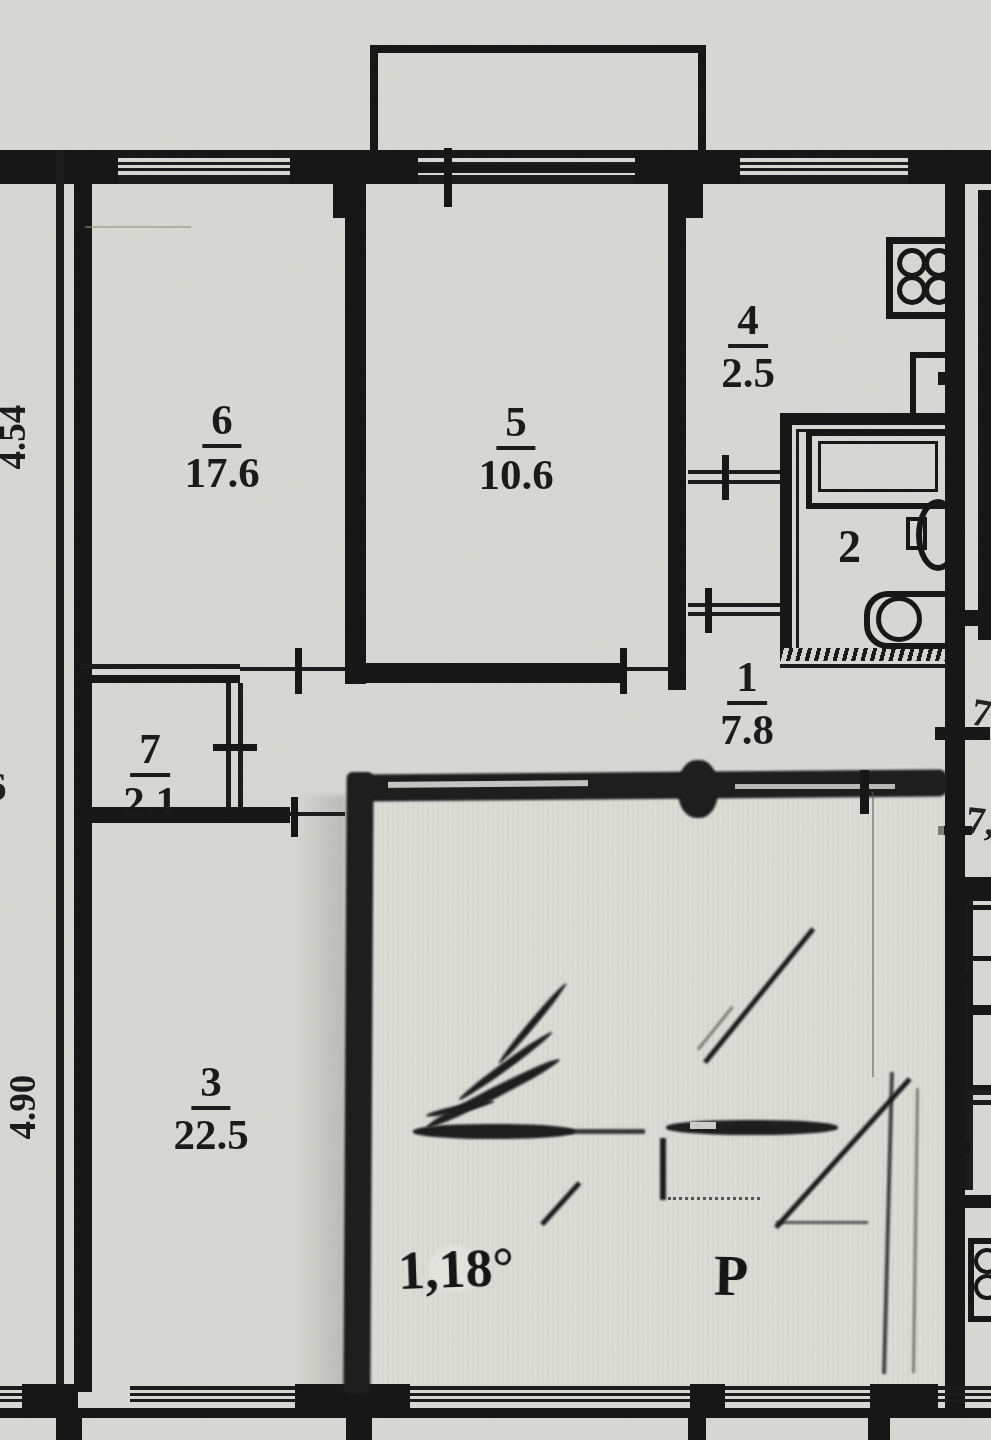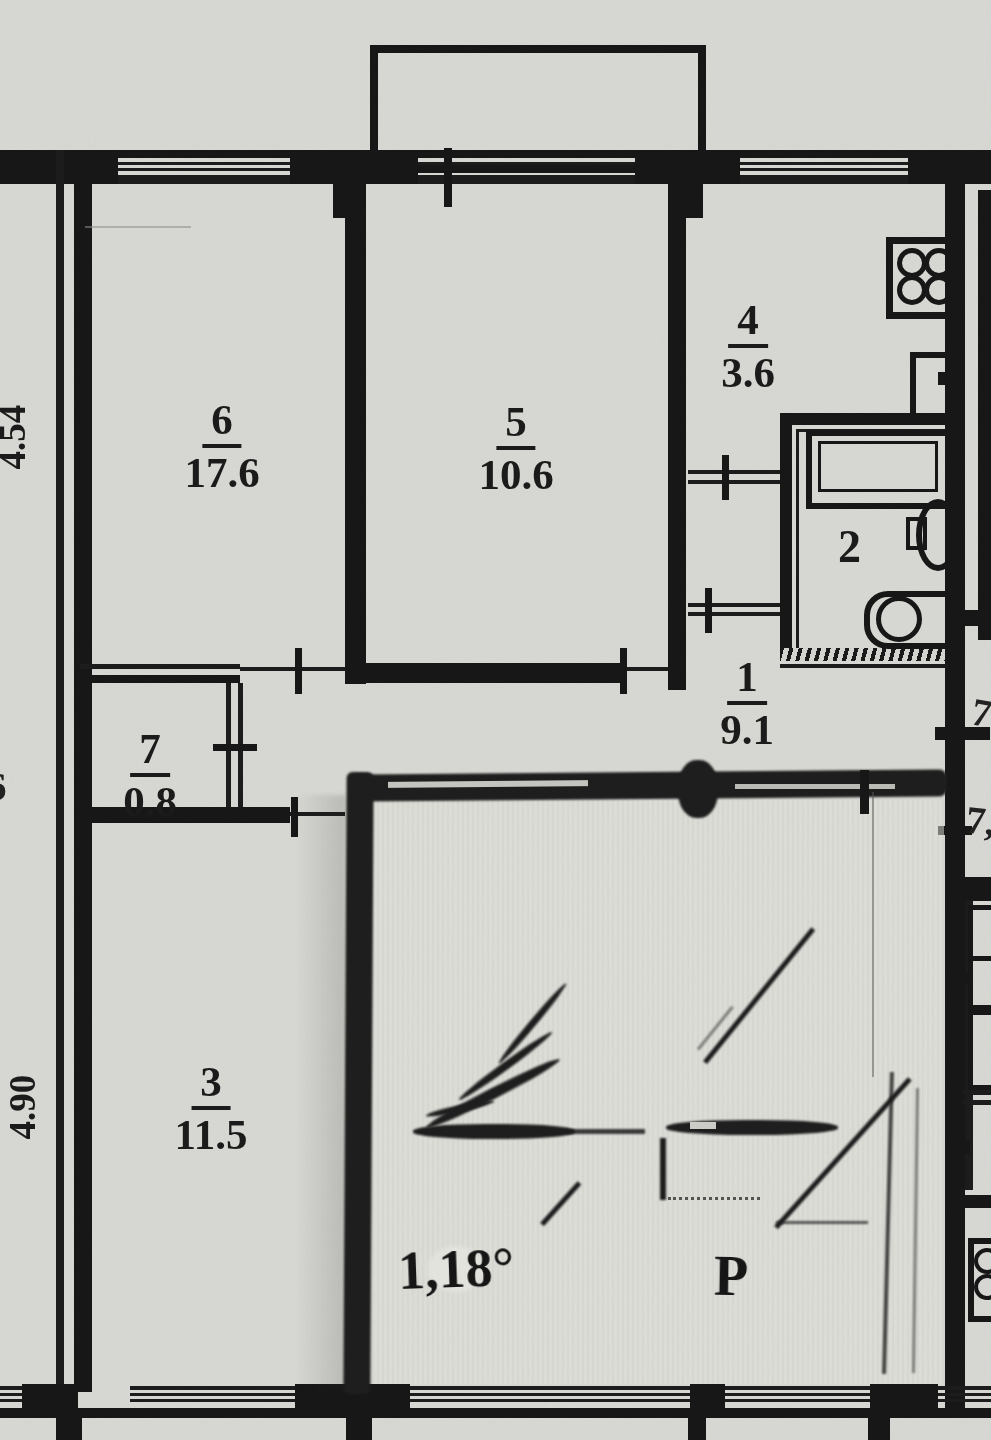--- a/index.html
+++ b/index.html
@@ -186,34 +186,34 @@
   <div class="lbl" style="left:222px;top:398px">
     <div class="n">6</div>
     <div class="a">17.6</div>
   </div>
   <div class="lbl" style="left:516px;top:400px">
     <div class="n">5</div>
     <div class="a">10.6</div>
   </div>
   <div class="lbl" style="left:748px;top:298px">
     <div class="n">4</div>
-    <div class="a">3.6</div>
+    <div class="a">2.5</div>
   </div>
   <div class="plain" style="left:838px;top:520px">2</div>
   <div class="lbl" style="left:747px;top:655px">
     <div class="n">1</div>
-    <div class="a">9.1</div>
+    <div class="a">7.8</div>
   </div>
   <div class="lbl" style="left:150px;top:727px">
     <div class="n">7</div>
-    <div class="a">0.8</div>
+    <div class="a">2.1</div>
   </div>
   <div class="lbl" style="left:211px;top:1060px">
     <div class="n">3</div>
-    <div class="a">11.5</div>
+    <div class="a">22.5</div>
   </div>
 
   <div class="dim" style="left:-20px;top:402px;width:92px;height:70px">4.54</div>
   <div class="dim" style="left:-10px;top:1072px;width:92px;height:70px">4.90</div>
   <div class="edge" style="left:-14px;top:762px;font-size:41px">6</div>
   <div class="edge" style="left:972px;top:690px;transform:rotate(10deg)">7</div>
   <div class="edge" style="left:966px;top:798px;transform:rotate(6deg)">7,</div>
 
   <div class="abs" style="left:428px;top:1246px;width:56px;height:46px;background:#e6e6e1;border-radius:50%;filter:blur(2px)"></div>
   <div class="hand" style="left:398px;top:1238px;font-size:54px;transform:rotate(-2deg)">1,18°</div>

